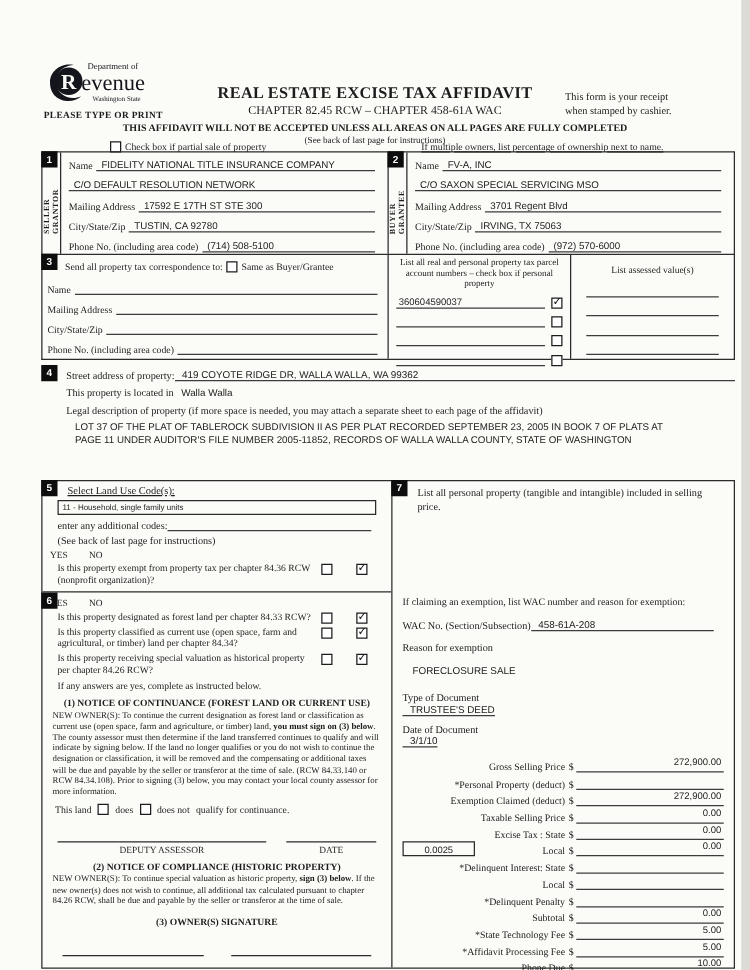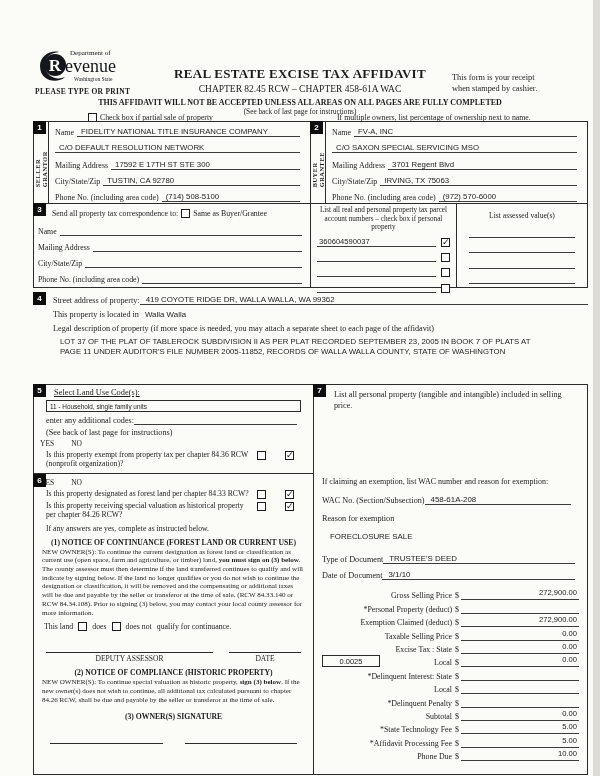--- a/index.html
+++ b/index.html
@@ -107,21 +107,21 @@
   .sig2-row { display:flex; gap:22px; margin-top:13px; padding:0 10px; }
   .sig2-row .sig-line { flex:1; }
 
   .s7-lbl { margin:2px 0 0 12px; font-size:8.2px; line-height:10.5px; width:240px; }
   .ex-lbl { margin-top:66px; font-size:8px; }
   .wac-row { display:flex; align-items:flex-end; margin-top:9px; font-size:8.2px; }
   .wac-row .fill { flex:1; border-bottom:1px solid #3c3c3c; margin-right:8px; display:flex; align-items:flex-end; }
   .wac-row .val, .doc-row .val, .reason-val { font-family:"Liberation Sans",sans-serif; font-size:7.9px; padding-left:6px; }
   .reason-lbl { margin-top:9px; font-size:8.2px; }
   .reason-val { margin-top:9px; padding-left:8px !important; }
-  .doc-row { display:flex; align-items:center; font-size:8.2px; }
+  .doc-row { display:flex; align-items:flex-start; font-size:8.2px;flex-direction:column; }
   .doc-row.t1 { margin-top:13px; } .doc-row.t2 { margin-top:6px; }
   .doc-row .fill { flex:1; border-bottom:1px solid #3c3c3c; margin-right:4px; display:flex; align-items:flex-end; }
 
   .fees { margin-top:7px; }
   .fee-row { display:flex; align-items:flex-end; height:13.4px; }
   .rate-box { width:58px; border:1.4px solid #2b2b2b; text-align:center;
         font:7.5px "Liberation Sans",sans-serif; height:12px; line-height:11px; margin-right:4px; }
   .fee-label { flex:1; text-align:right; font-size:7.9px; white-space:nowrap; }
   .fee-dollar { font-size:7.9px; padding:0 2px 0 3px; }
   .fee-line { width:118px; border-bottom:1px solid #3c3c3c; text-align:right; }
@@ -376,20 +376,27 @@
         <div>
 
             <div class="q">
               <span class="q-text">Is this property designated as forest land per chapter 84.33 RCW?</span>
               <span class="q-cbs">
                 <span class="cb"></span>
                 <span class="cb checked"></span>
               </span>
             </div>
 
+            <div class="q">
+              <span class="q-text">Is this property classified as current use (open space, farm and agricultural, or timber) land per chapter 84.34?</span>
+              <span class="q-cbs">
+                <span class="cb"></span>
+                <span class="cb checked"></span>
+              </span>
+            </div>
 
             <div class="q">
               <span class="q-text">Is this property receiving special valuation as historical property per chapter 84.26 RCW?</span>
               <span class="q-cbs">
                 <span class="cb"></span>
                 <span class="cb checked"></span>
               </span>
             </div>
           </div>
         <div class="s6-note">If any answers are yes, complete as instructed below.</div>

